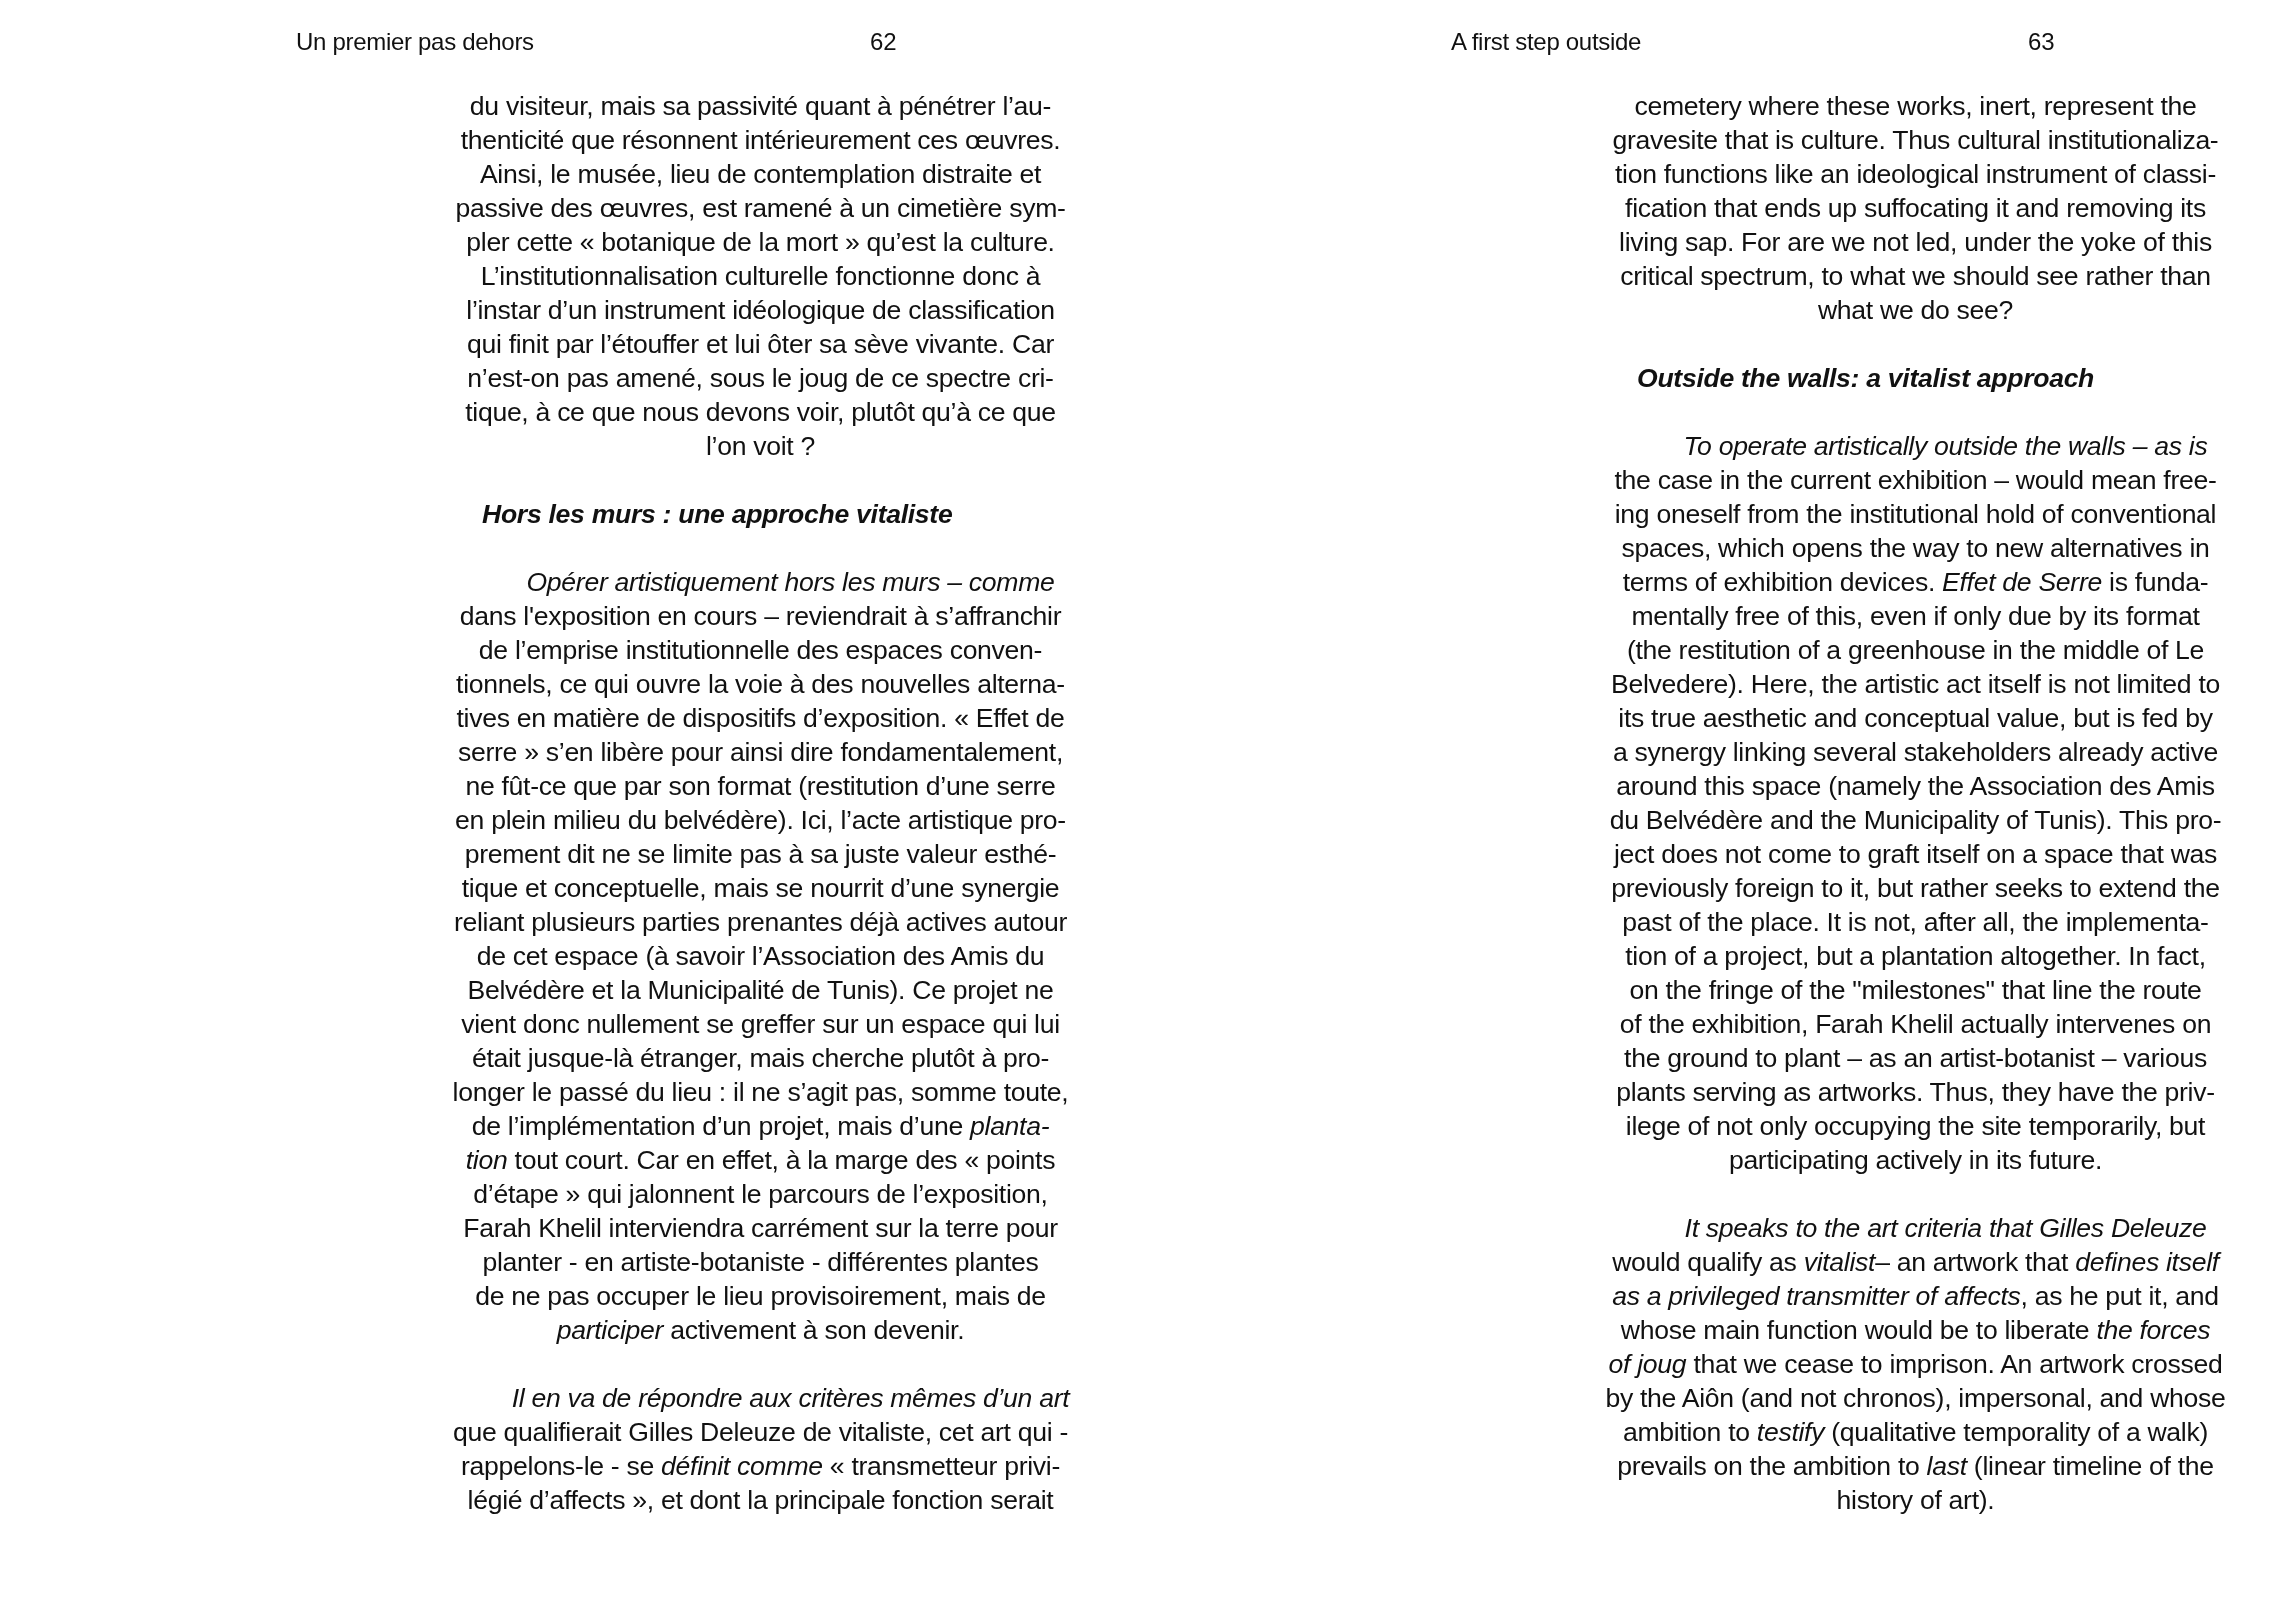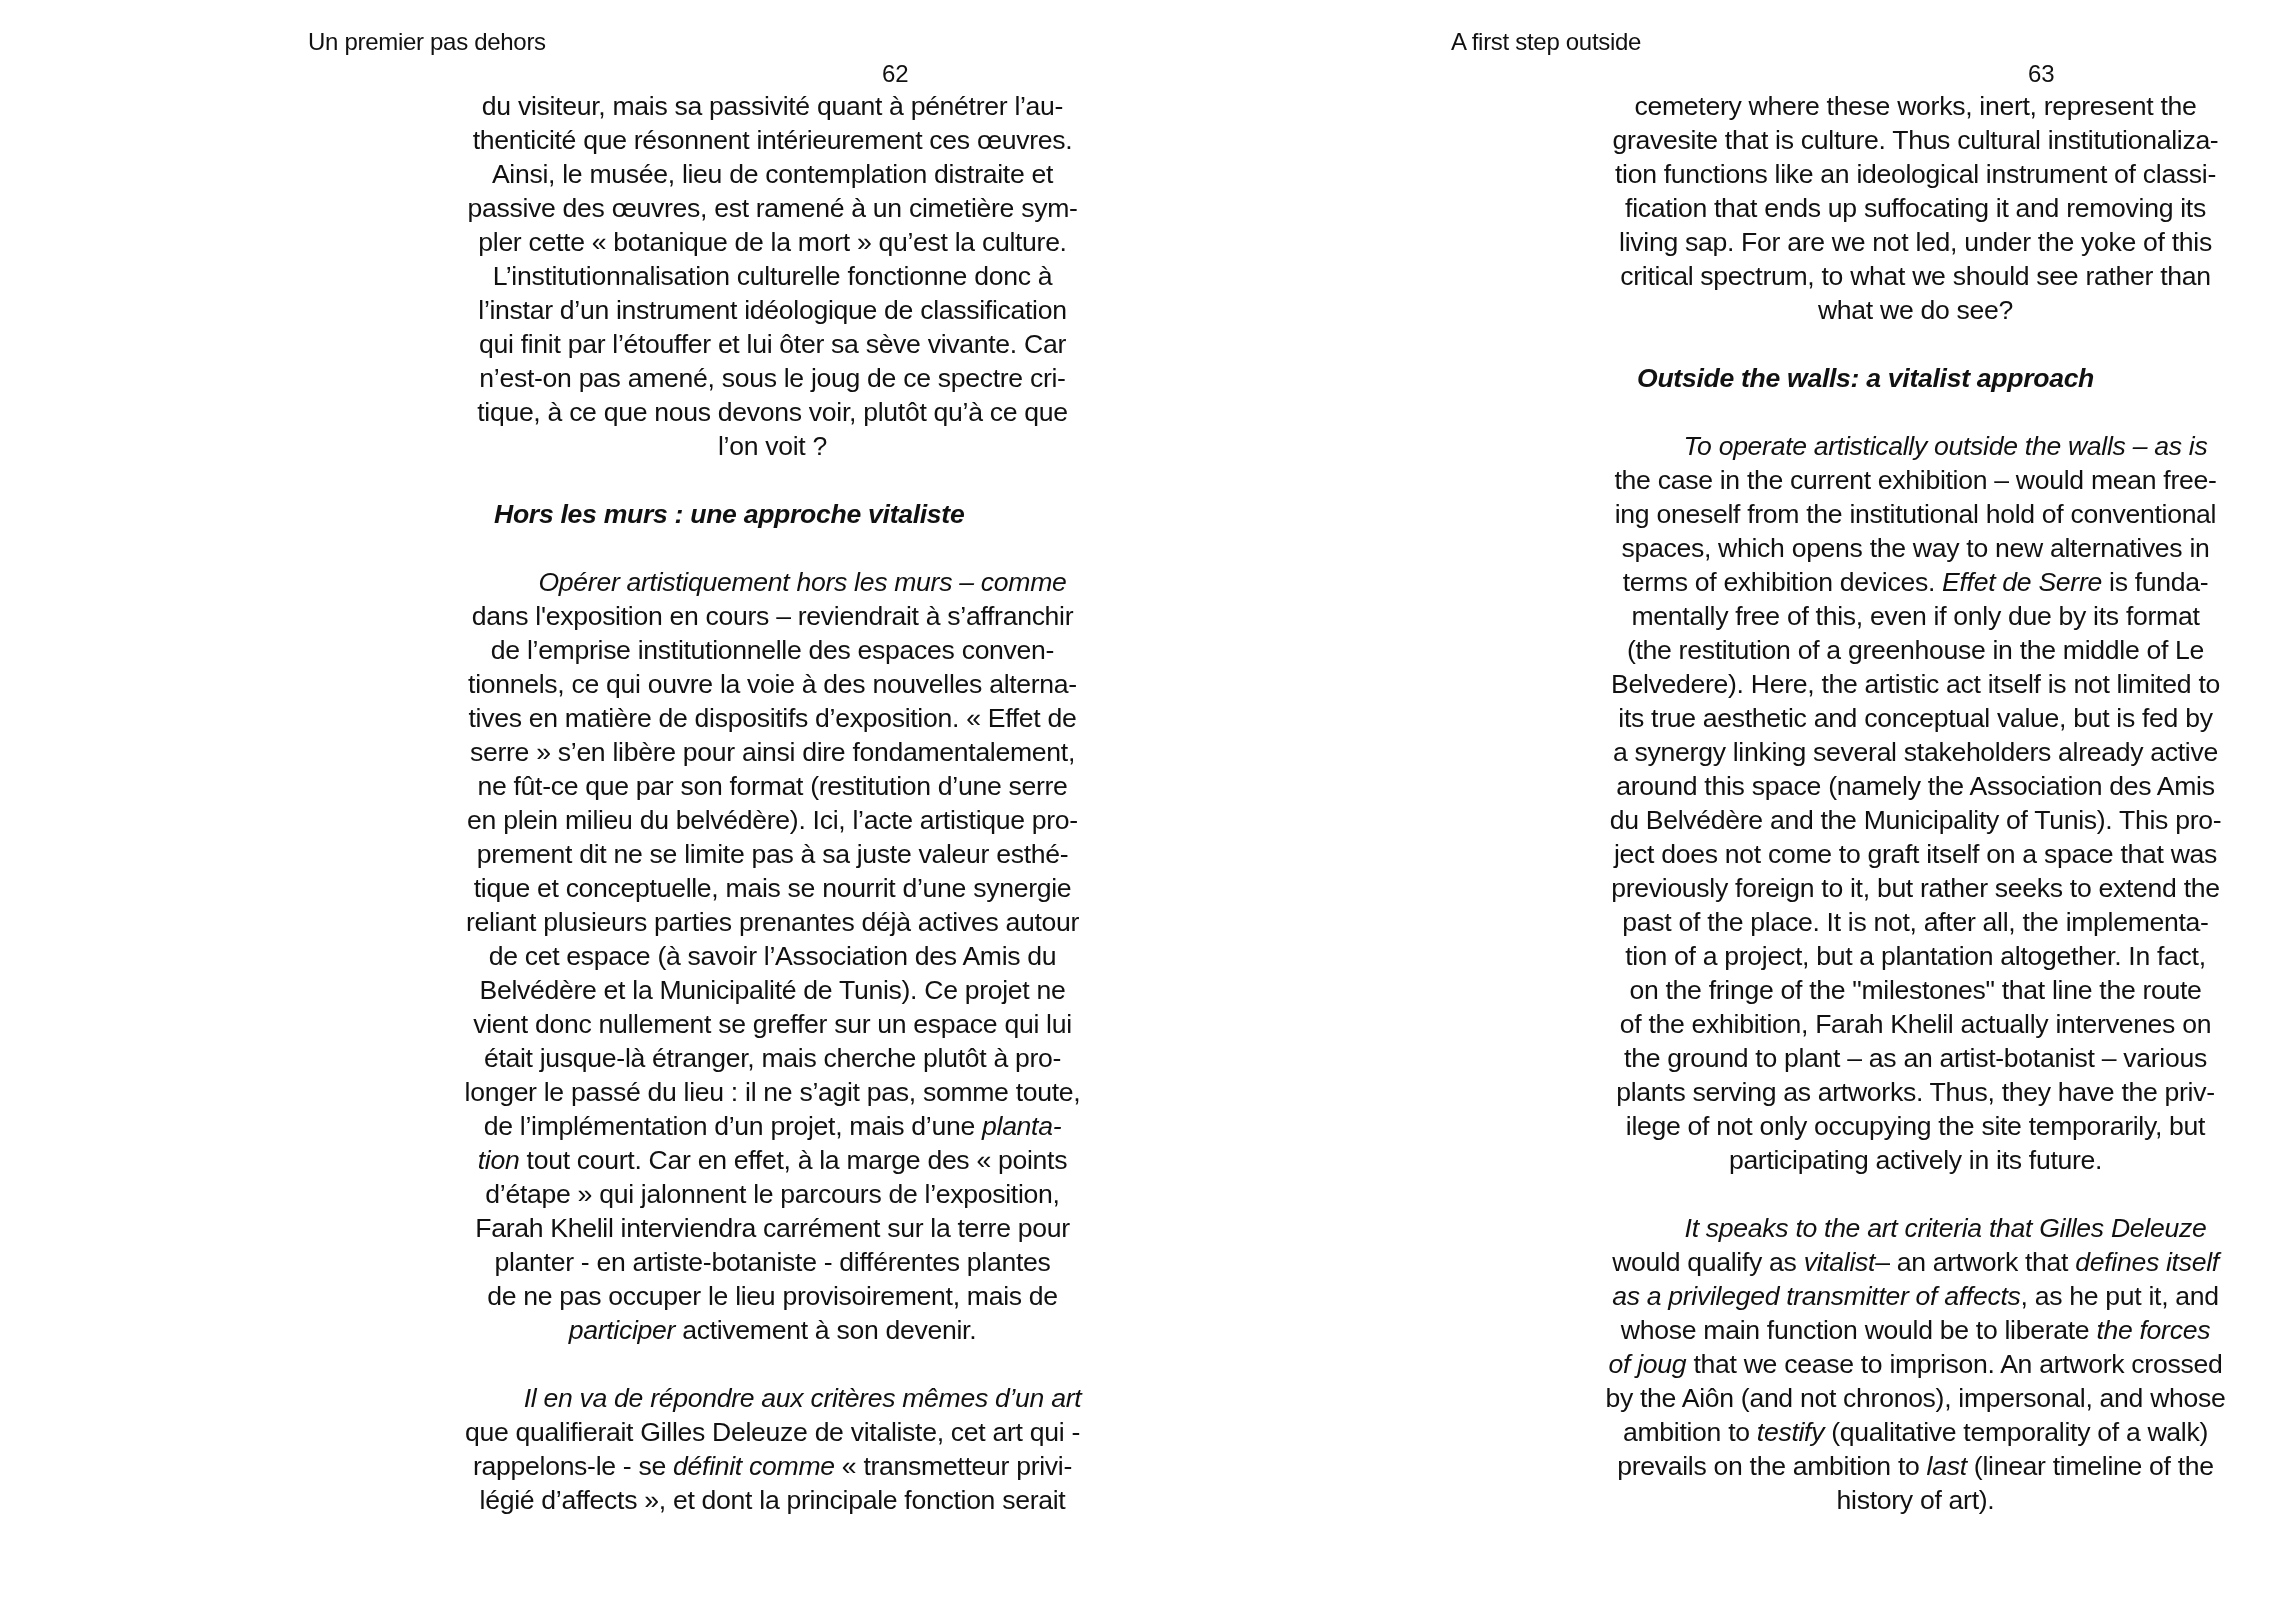--- a/index.html
+++ b/index.html
@@ -1,22 +1,22 @@
 <!DOCTYPE html>
 <html style="font-size:13.7px"><head>
 <meta charset="utf-8">
 <style>
   html, body { margin:0; padding:0; background:#ffffff; }
   body { width:2295px; height:1621px; position:relative; overflow:hidden;
          font-family:"Liberation Sans", sans-serif; color:#111111; }
   .page { position:absolute; top:0; height:1621px; }
-  .page-left { left:16px; width:1147px; }
+  .page-left { left:4px; width:1147px; }
   .page-right { left:1147px; width:1148px; }
   .running-head { position:absolute; top:26px; font-size:24px; line-height:31px; letter-spacing:-0.3px; }
-  .folio { position:absolute; top:26px; font-size:24px; line-height:31px;margin-top:32px; }
+  .folio { position:absolute; top:26px; font-size:24px; line-height:31px; }
   .page-left .running-head { left:292px; }
   .page-left .folio { left:866px; }
   .page-right .running-head { left:304px; }
   .page-right .folio { left:881px; }
   .column { position:absolute; top:89px; font-size:26.6px; line-height:34px; letter-spacing:-0.3px; }
   .page-left .column { left:418px; width:677px; }
   .page-right .column { left:430px; width:677px; }
   .column p { margin:0;text-align:center; }
   .line { display:block; white-space:nowrap; }
   .indent { padding-left:60px;font-style:italic; }

